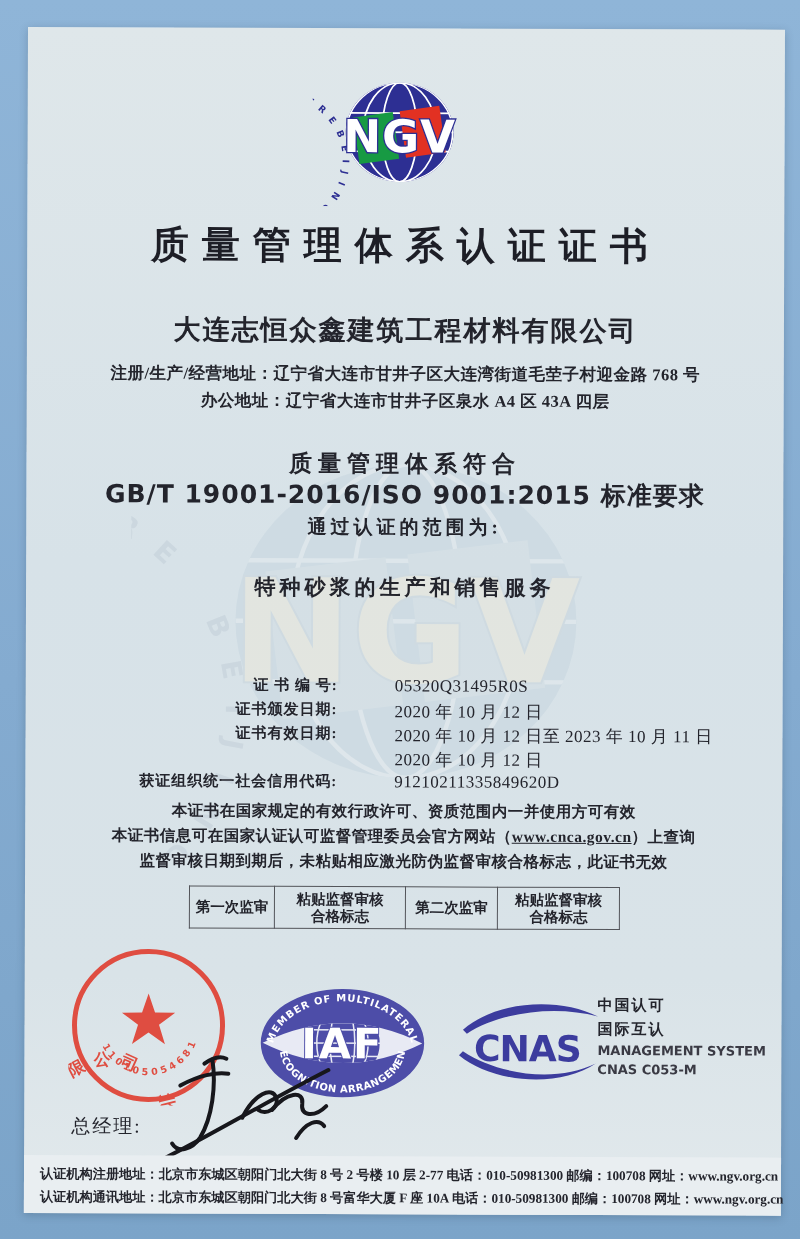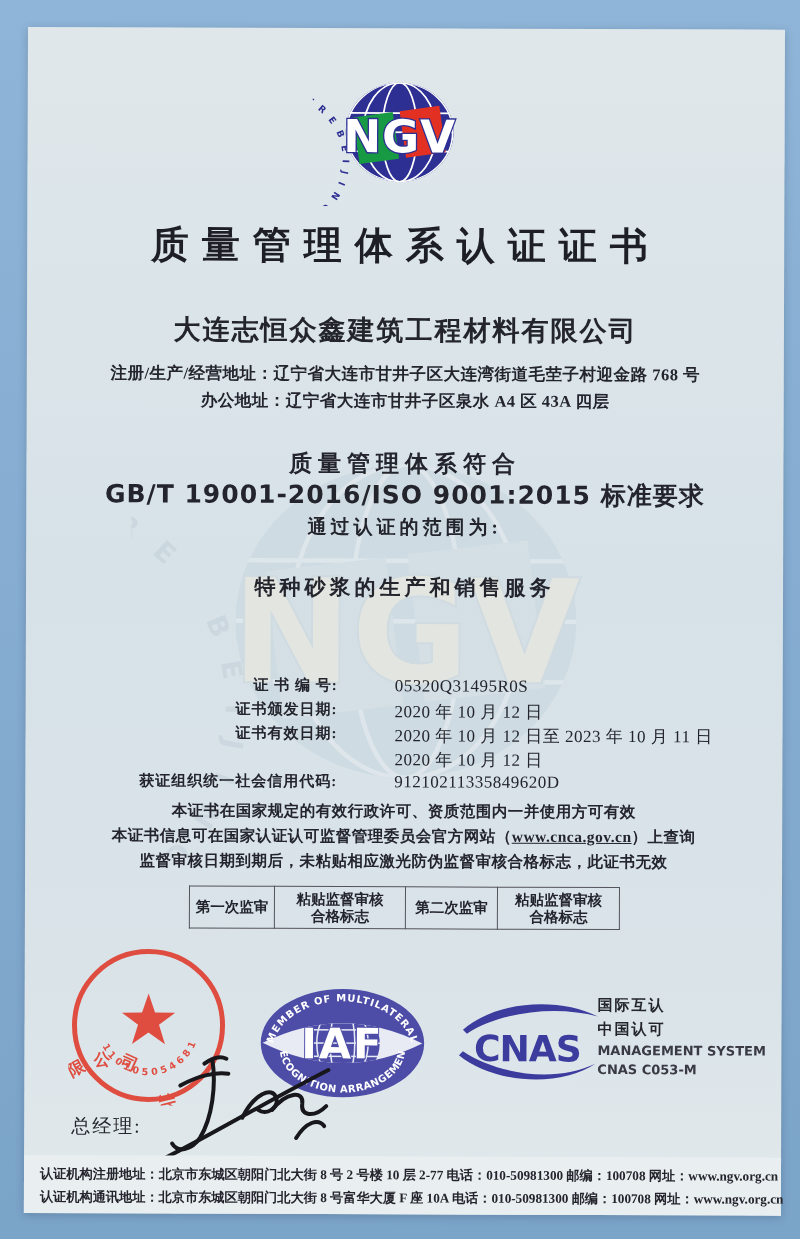--- a/index.html
+++ b/index.html
@@ -205,22 +205,22 @@
     </text>
   </svg>
 
   <svg class="abs" style="left:424px;top:968px;width:158px;height:88px" viewBox="0 0 160 90">
     <path d="M 14,34 C 48,4 112,0 152,20 C 108,8 52,16 18,38 Z" fill="#3c3c9e"></path>
     <path d="M 10,60 C 44,88 112,94 150,68 C 110,88 50,80 14,56 Z" fill="#3c3c9e"></path>
     <text x="80" y="66" text-anchor="middle" font-family="DejaVu Sans, sans-serif" font-size="37" font-weight="700" fill="#3c3c9e" letter-spacing="-1">CNAS</text>
   </svg>
 
   <div class="abs cnas-text">
+    <div class="cn">中国认可</div>
     <div class="cn">国际互认</div>
-    <div class="cn">中国认可</div>
     <div class="en">MANAGEMENT SYSTEM</div>
     <div class="en">CNAS C053-M</div>
   </div>
 
   <div class="abs gm">总经理:</div>
   <svg class="abs" style="left:122px;top:1018px;width:195px;height:128px" viewBox="0 0 195 128">
     <g fill="none" stroke="#17171c" stroke-width="4" stroke-linecap="round">
       <path d="M58,18 C66,12 74,10 80,13"></path>
       <path d="M34,40 C52,30 70,26 82,28"></path>
       <path d="M66,14 C70,40 66,72 54,92 C46,104 32,108 26,98"></path>

